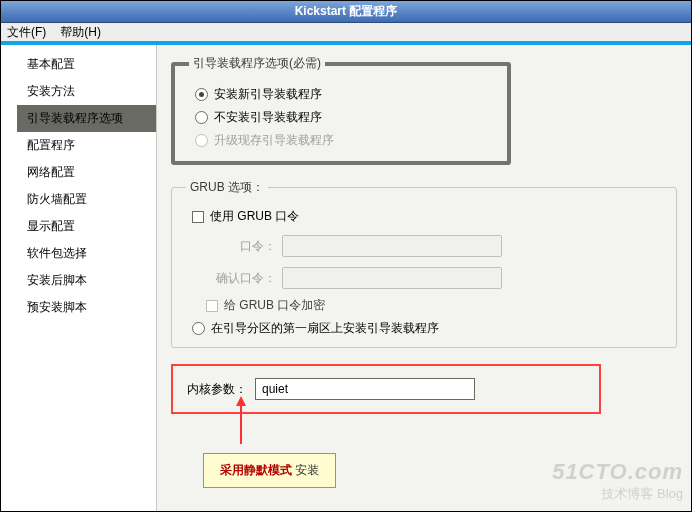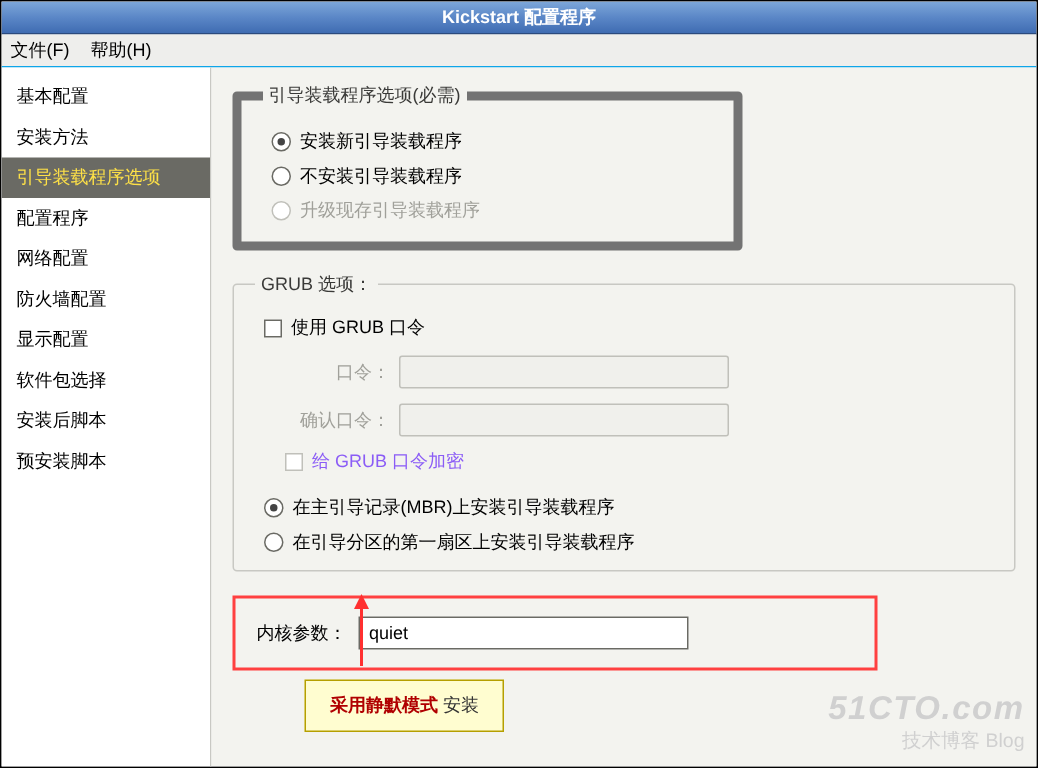--- a/index.html
+++ b/index.html
@@ -1,43 +1,43 @@
 <!DOCTYPE html>
 <html><head>
 <meta charset="utf-8">
 <style>
   * { box-sizing: border-box; margin: 0; padding: 0; font-family: "Microsoft YaHei", "SimSun", sans-serif; font-size: 12px; }
   body { width: 692px; height: 512px; background: #fff; position: relative; overflow: hidden; border: 1px solid #000; }
 
   .titlebar { height: 22px; background: linear-gradient(#7da7d9, #5b87c7 50%, #3f6cb2); display: flex; align-items: center; justify-content: center; color: #fff; font-weight: bold; border-bottom: 1px solid #2b4a7d; }
 
-  .menubar { height: 22px; background: #eeeeec; border-bottom: 1px solid #0ea5e9; display: flex; align-items: center; padding-left: 6px; gap: 14px; }
+  .menubar { height: 22px; background: #eeeeec; border-bottom: 4px solid #0ea5e9; display: flex; align-items: center; padding-left: 6px; gap: 14px; }
 
   .workspace { display: flex; height: calc(100% - 44px); }
 
-  .sidebar { width: 140px; background: #fff; border-right: 1px solid #c8c8c3; padding-top: 6px; }
+  .sidebar { width: 140px; background: #fff; border-right: 1px solid #c8c8c3; padding-top: 6px; margin-left: 16px; }
   .side-item { padding: 5px 10px; cursor: pointer; }
-  .side-item.selected { background: #6a6a64; color: #fde047; }
+  .side-item.selected { background: #6a6a64; color: #000000; }
 
   .content { flex: 1; background: #f3f3ef; position: relative; padding: 10px 14px; }
 
   fieldset { border: 1px solid #c8c8c3; border-radius: 3px; position: relative; }
-  fieldset.hilite { border: 6px solid #737373; }
+  fieldset.hilite { border: 4px solid #737373; }
   legend { padding: 0 4px; color: #3a3a38; }
 
   .bootopt { padding: 8px 14px 10px 14px; width: 340px; }
   .radio-row { display: flex; align-items: center; gap: 6px; margin: 6px 0 2px 6px; }
   .radio-row.disabled { color: #a0a09a; }
   .radio { width: 13px; height: 13px; border: 1px solid #6a6a64; border-radius: 50%; display: inline-flex; align-items: center; justify-content: center; background: #fff; }
   .radio.checked::after { content: ""; width: 5px; height: 5px; background: #444; border-radius: 50%; }
   .radio.disabled { border-color: #c0c0ba; }
 
   .grub { margin-top: 14px; padding: 4px 14px 8px 14px; }
   .check-row { display: flex; align-items: center; gap: 6px; margin: 8px 0 2px 6px; }
-  .check-row.disabled { color: #8b5cf6; }
+  .check-row.disabled { color: #404040; }
   .checkbox { width: 12px; height: 12px; border: 1px solid #6a6a64; background: #fff; }
   .checkbox.disabled { border-color: #c0c0ba; }
 
   .pw-row { display: flex; align-items: center; gap: 6px; margin: 10px 0 2px 20px; color: #a0a09a; }
   .pw-row label { width: 70px; text-align: right; }
   .txt { height: 22px; border: 1px solid #c0c0ba; background: #f0f0ec; border-radius: 2px; width: 220px; }
 
   .kernel-box { margin-top: 16px; border: 2px solid #ff4040; padding: 12px 14px; display: flex; align-items: center; gap: 8px; width: 430px; }
   .kernel-box input { height: 22px; border: 1px solid #6a6a64; padding: 2px 6px; width: 220px; background: #fff; }
 
@@ -108,24 +108,20 @@
       </div>
       <div class="pw-row">
         <label>确认口令：</label>
         <input class="txt" disabled="" style="">
       </div>
       <div class="check-row disabled" style="margin-left:20px">
         <span class="checkbox disabled"></span>
         <span>给 GRUB 口令加密</span>
       </div>
 
-      <div class="radio-row" style="margin-top:14px">
-        <span class="radio checked"></span>
-        <span>在主引导记录(MBR)上安装引导装载程序</span>
-      </div>
       <div class="radio-row">
         <span class="radio"></span>
         <span>在引导分区的第一扇区上安装引导装载程序</span>
       </div>
     </fieldset>
 
     <div class="kernel-box">
       <span>内核参数：</span>
       <input value="quiet" style="">
     </div>

